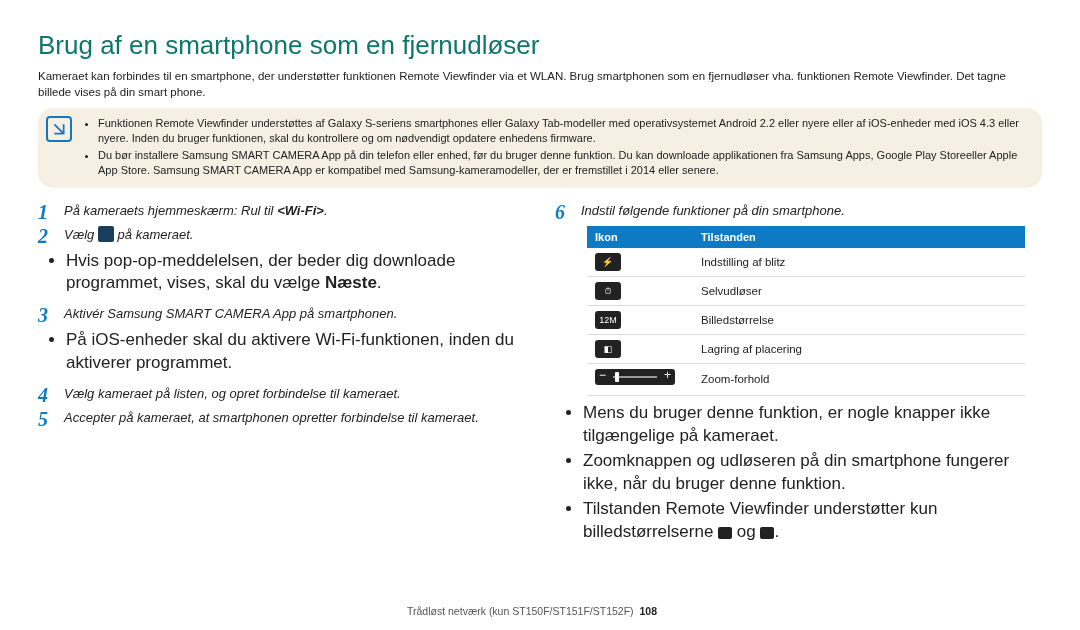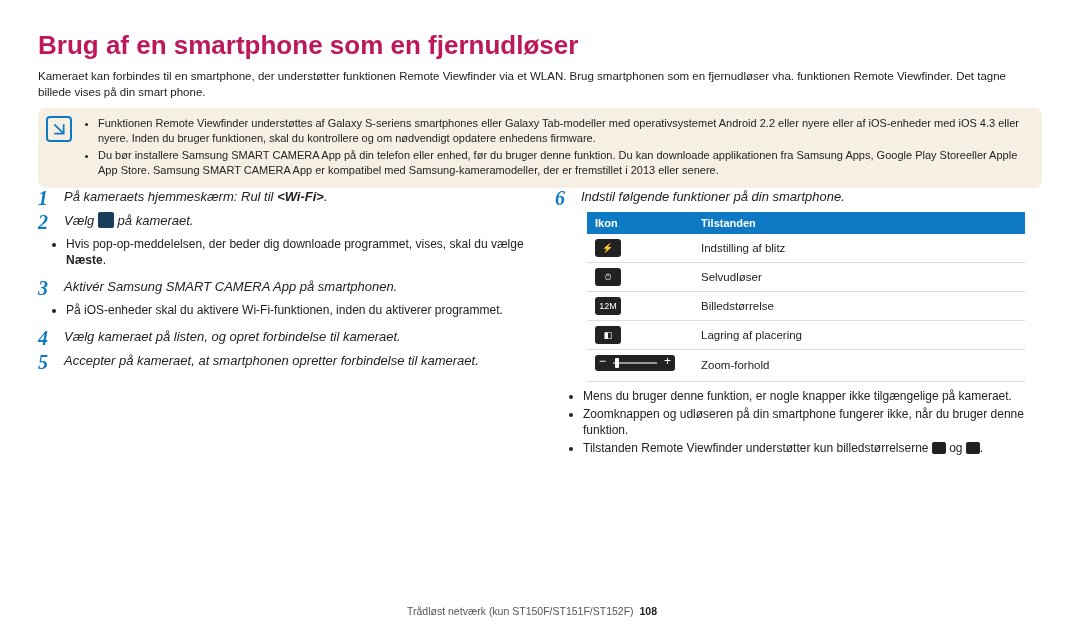--- a/index.html
+++ b/index.html
@@ -7,35 +7,36 @@
     padding: 28px 38px 20px 38px;
     font-family: "Segoe UI", "Helvetica Neue", Arial, sans-serif;
     font-size: 12px;
     color: #222;
     width: 1080px;
     height: 630px;
     box-sizing: border-box;
     line-height: 1.35;
   }
   h1 {
-    color: #be185d;
+    color: #0f766e;
     font-size: 26px;
-    font-weight: 700;
+    font-weight: 400;
     margin: 0 0 6px 0;
   }
   .intro {
     font-size: 11.5px;
     margin-bottom: 8px;
   }
   .notebox {
     background: #f6f0e4;
-    border-radius: 8px;
+    border-radius: 15px;
     padding: 8px 10px 8px 8px;
     display: flex;
     gap: 10px;
+    margin-bottom: 14px;
   }
   .notebox-icon {
     width: 22px; height: 22px;
     border: 2px solid #0e7ac4;
     border-radius: 4px;
     color: #0e7ac4;
     display: flex; align-items: center; justify-content: center;
     font-weight: bold;
     flex: 0 0 22px;
   }
@@ -57,21 +58,21 @@
     font-family: Georgia, "Times New Roman", serif;
     font-style: italic;
     font-size: 20px;
     color: #0e7ac4;
     font-weight: 600;
     line-height: 1;
     flex: 0 0 18px;
   }
   .stepbody { flex: 1; font-size: 13px; font-style: italic; }
   .sub {
-    font-size: 12px;
+    font-size: 17px;
     padding-left: 28px;
     margin: 2px 0 10px 0;
   }
   .sub li { margin-bottom: 2px; }
   .sub ul, ul.sub { list-style: disc; padding-left: 14px; margin: 2px 0 10px 14px; }
 
   .inline-icon {
     display: inline-flex;
     width: 16px; height: 16px;
     background: #1a3d5c;
@@ -144,21 +145,21 @@
 <div class="intro">Kameraet kan forbindes til en smartphone, der understøtter funktionen Remote Viewfinder via et WLAN. Brug smartphonen som en fjernudløser vha. funktionen Remote Viewfinder. Det tagne billede vises på din smart phone.</div>
 
 <div class="notebox">
   <div class="notebox-icon">
     <svg width="14" height="14" viewBox="0 0 24 24" fill="none" stroke="#0e7ac4" stroke-width="3">
         <path d="M4 4l16 16M20 4v16H4"></path>
       </svg>
   </div>
   <ul>
     <li>Funktionen Remote Viewfinder understøttes af Galaxy S-seriens smartphones eller Galaxy Tab-modeller med operativsystemet Android 2.2 eller nyere eller af iOS-enheder med iOS 4.3 eller nyere. Inden du bruger funktionen, skal du kontrollere og om nødvendigt opdatere enhedens firmware.</li>
-    <li>Du bør installere Samsung SMART CAMERA App på din telefon eller enhed, før du bruger denne funktion. Du kan downloade applikationen fra Samsung Apps, Google Play Storeeller Apple App Store. Samsung SMART CAMERA App er kompatibel med Samsung-kameramodeller, der er fremstillet i 2013 eller senere.</li>
+    <li>Du bør installere Samsung SMART CAMERA App på din telefon eller enhed, før du bruger denne funktion. Du kan downloade applikationen fra Samsung Apps, Google Play Storeeller Apple App Store. Samsung SMART CAMERA App er kompatibel med Samsung-kameramodeller, der er fremstillet i 2014 eller senere.</li>
   </ul>
 </div>
 
 <div class="columns">
   <div class="col">
 
     <div class="step">
       <div class="stepnum">1</div>
       <div class="stepbody">
         <span>På kameraets hjemmeskærm: Rul til </span><b>&lt;Wi-Fi&gt;</b><span>.</span>

